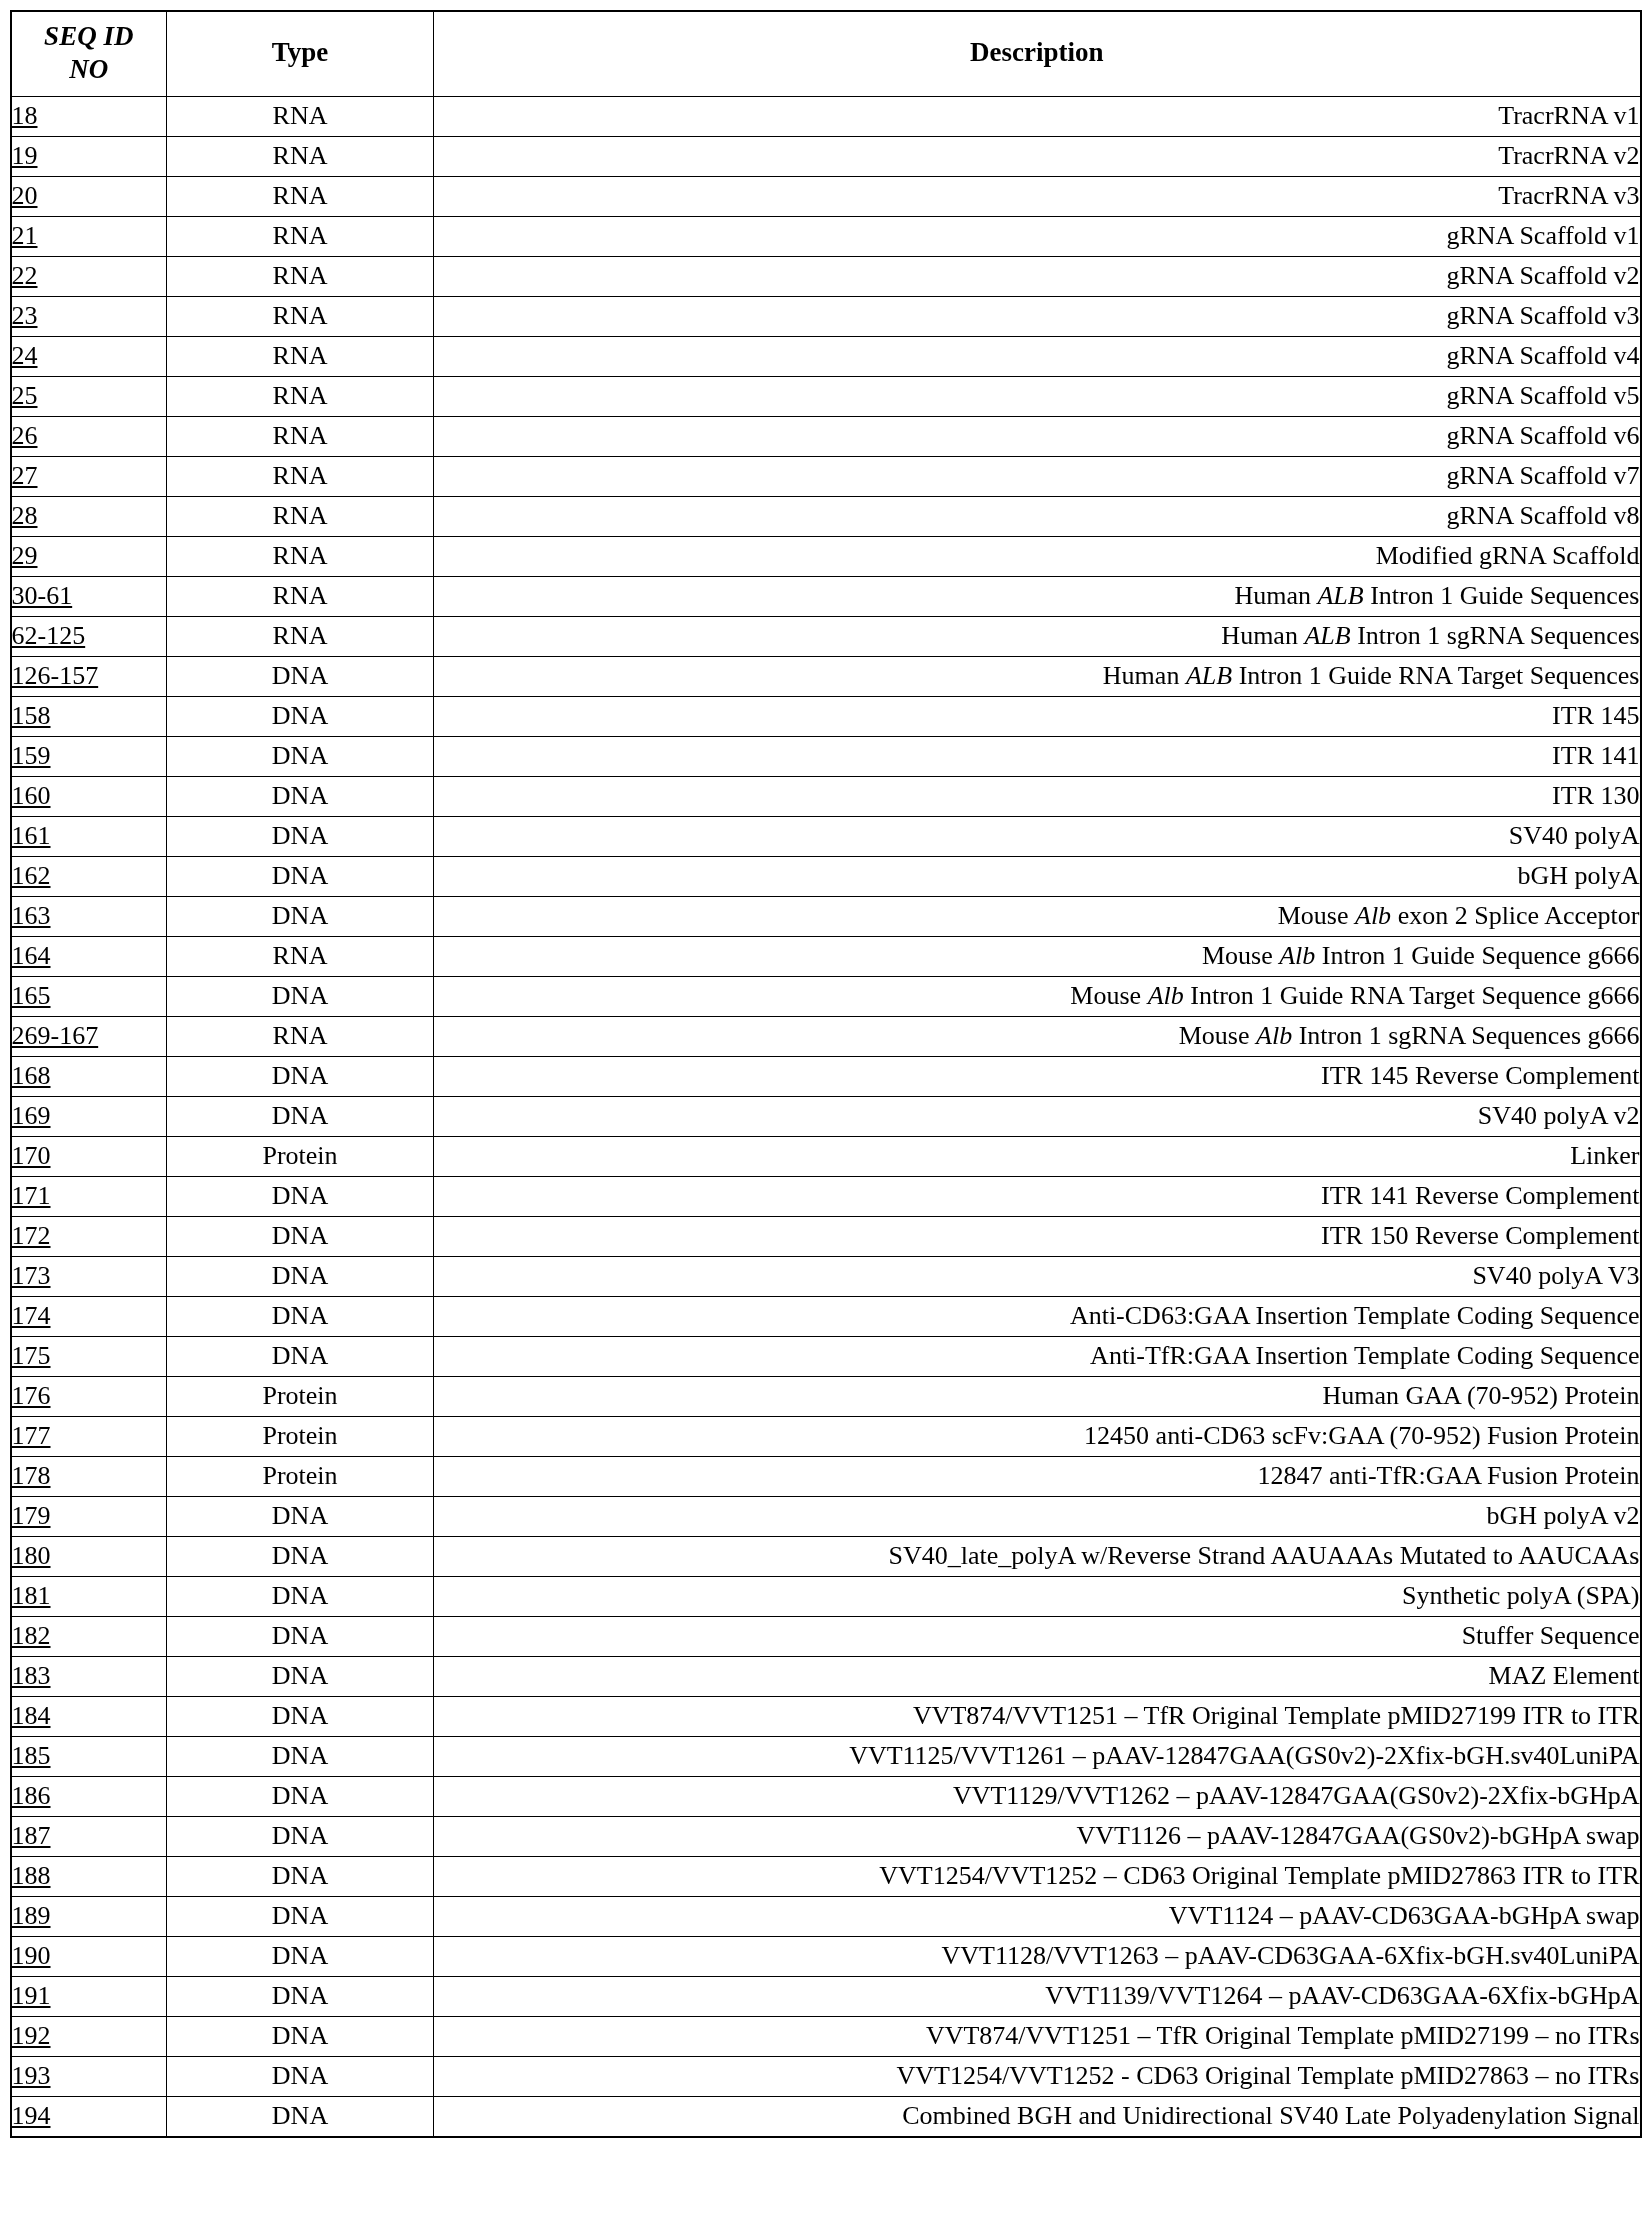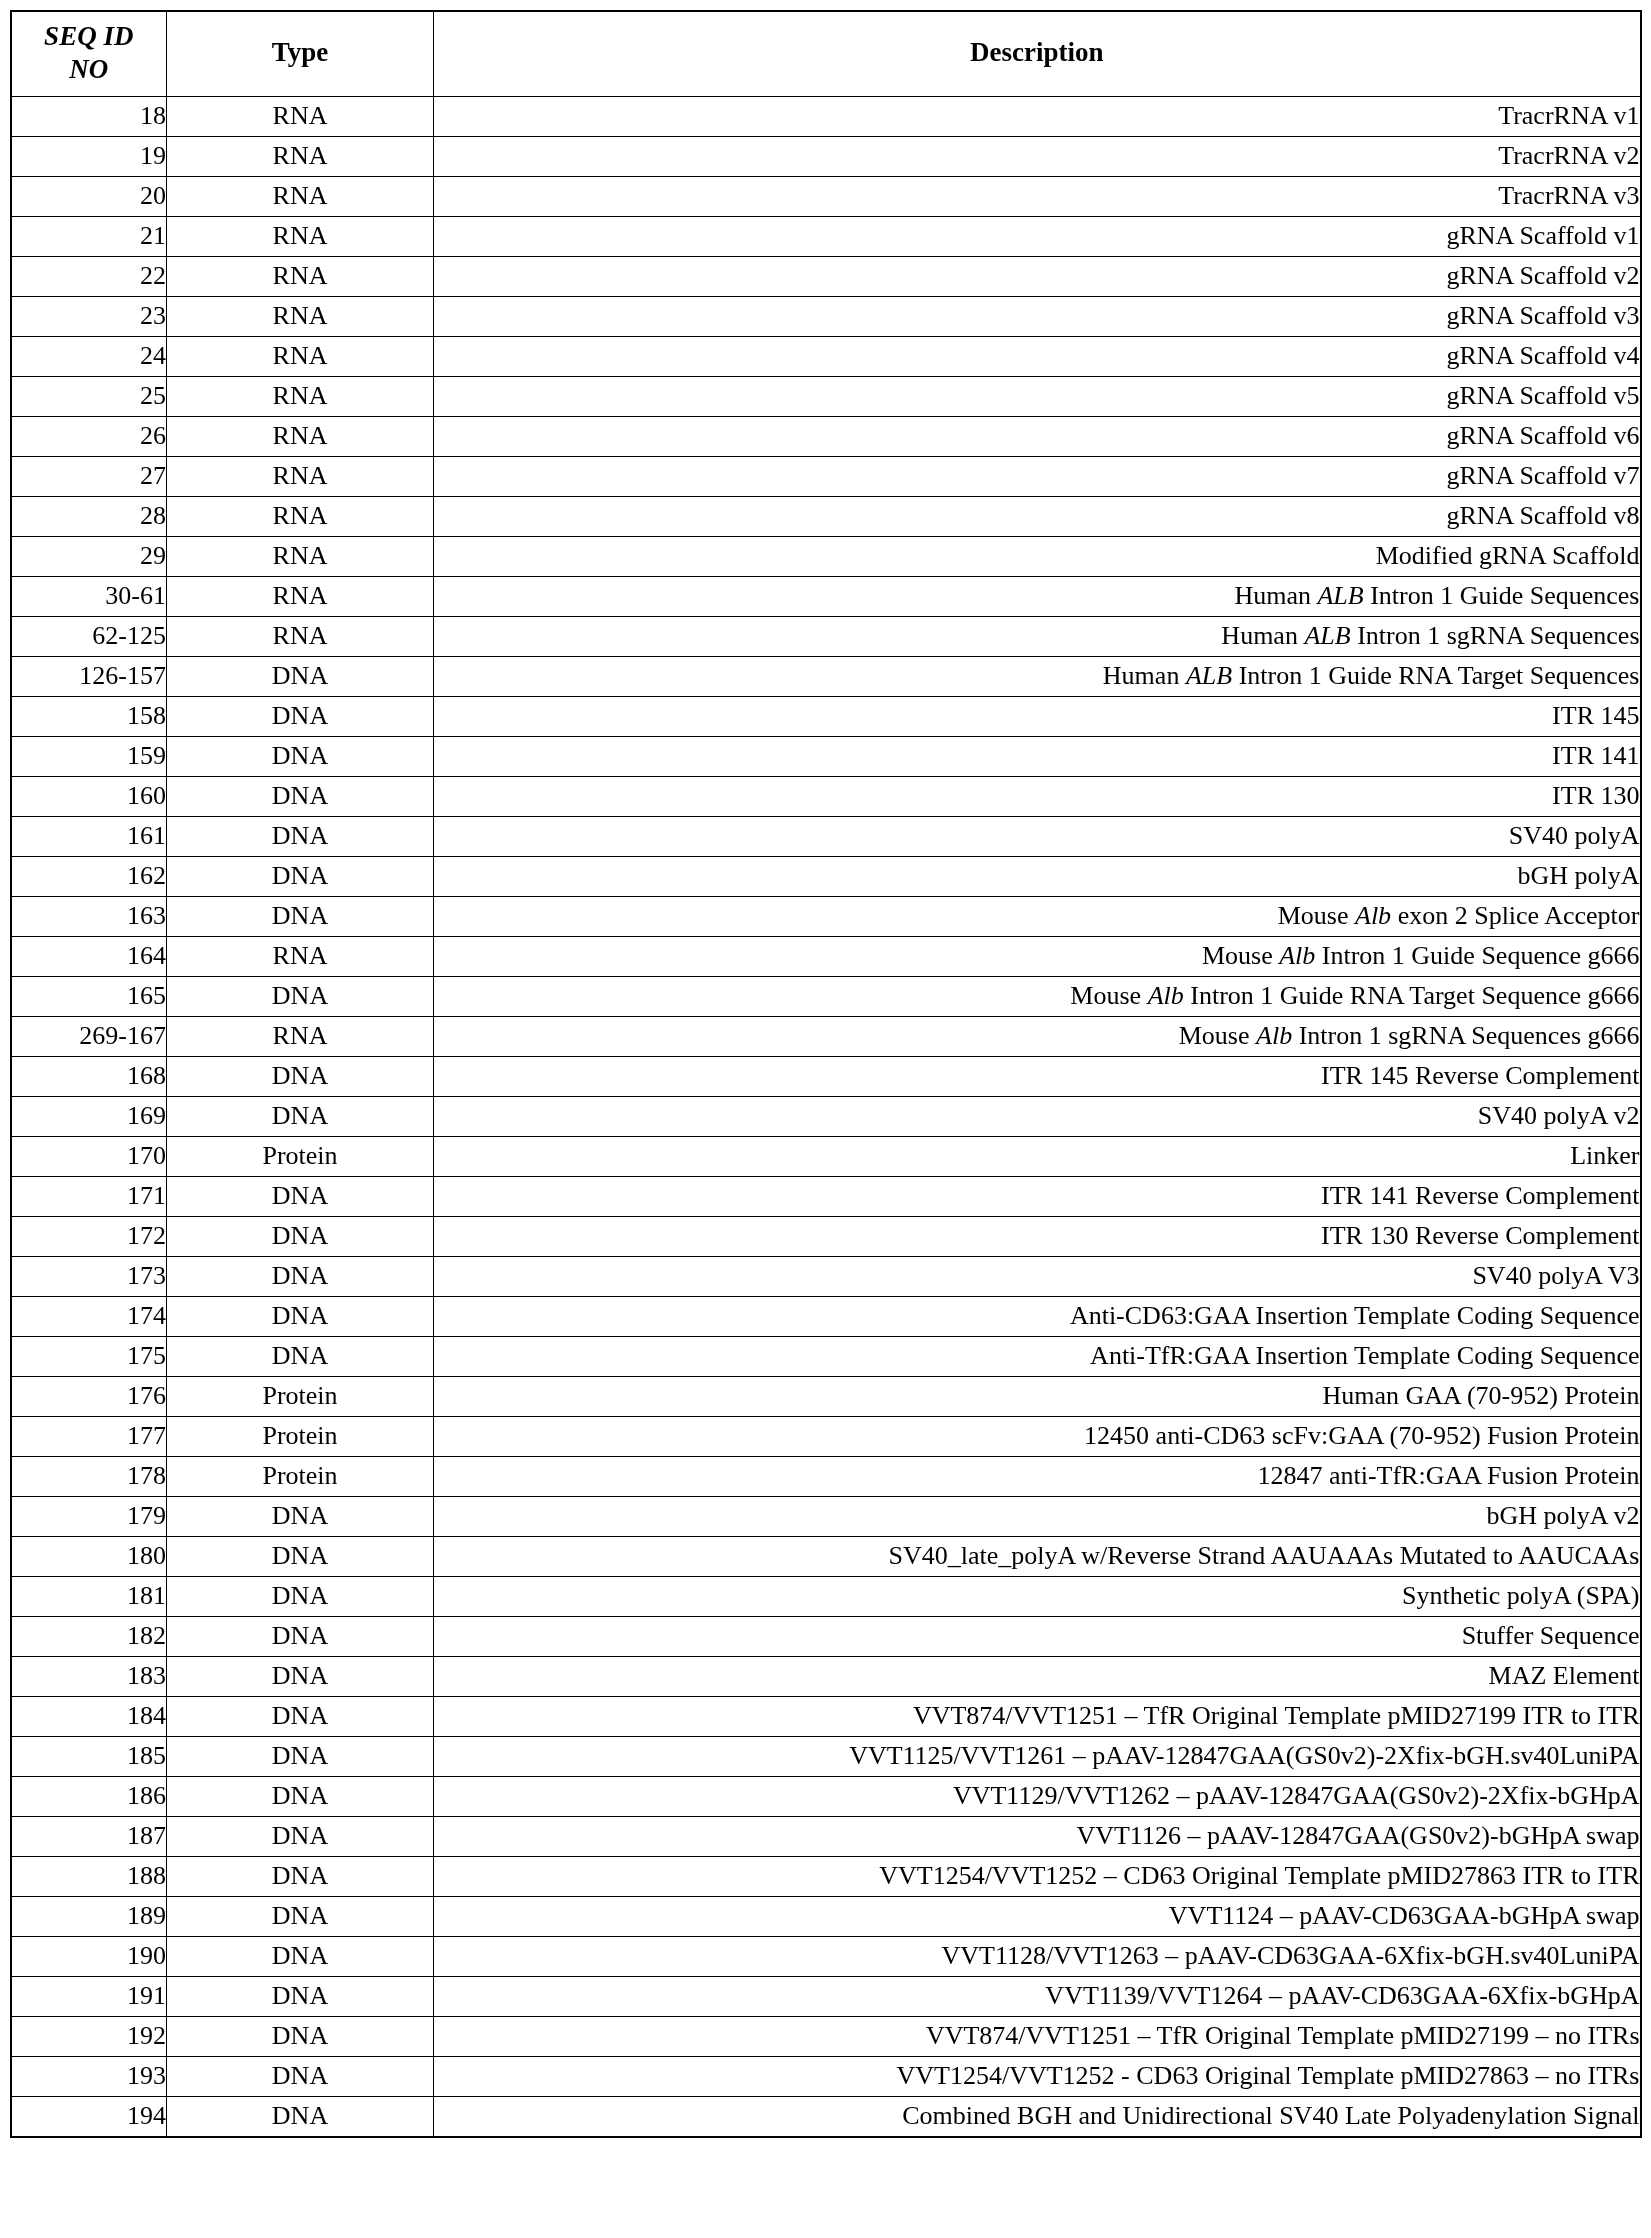--- a/index.html
+++ b/index.html
@@ -47,21 +47,22 @@
     padding: 1.7px 0 3.4px 0;
   }
   table.seq-table thead th.h-id {
     line-height: 1.22;
     font-style: italic;
   }
   table.seq-table tbody td {
     height: 39px;
   }
   td.cell-id {
-    text-align: right;
+    text-align: left;
+    text-decoration: underline;
   }
   td.cell-type {
     text-align: center;
   }
   td.cell-desc {
     text-align: right;
     padding-left: 9.5px;
     white-space: nowrap;
     overflow: hidden;
   }
@@ -225,21 +226,21 @@
           <td class="cell-desc">Linker</td>
         </tr>
         <tr>
           <td class="cell-id">171</td>
           <td class="cell-type">DNA</td>
           <td class="cell-desc">ITR 141 Reverse Complement</td>
         </tr>
         <tr>
           <td class="cell-id">172</td>
           <td class="cell-type">DNA</td>
-          <td class="cell-desc">ITR 130 Reverse Complement</td>
+          <td class="cell-desc">ITR 150 Reverse Complement</td>
         </tr>
         <tr>
           <td class="cell-id">173</td>
           <td class="cell-type">DNA</td>
           <td class="cell-desc">SV40 polyA V3</td>
         </tr>
         <tr>
           <td class="cell-id">174</td>
           <td class="cell-type">DNA</td>
           <td class="cell-desc">Anti-CD63:GAA Insertion Template Coding Sequence</td>

